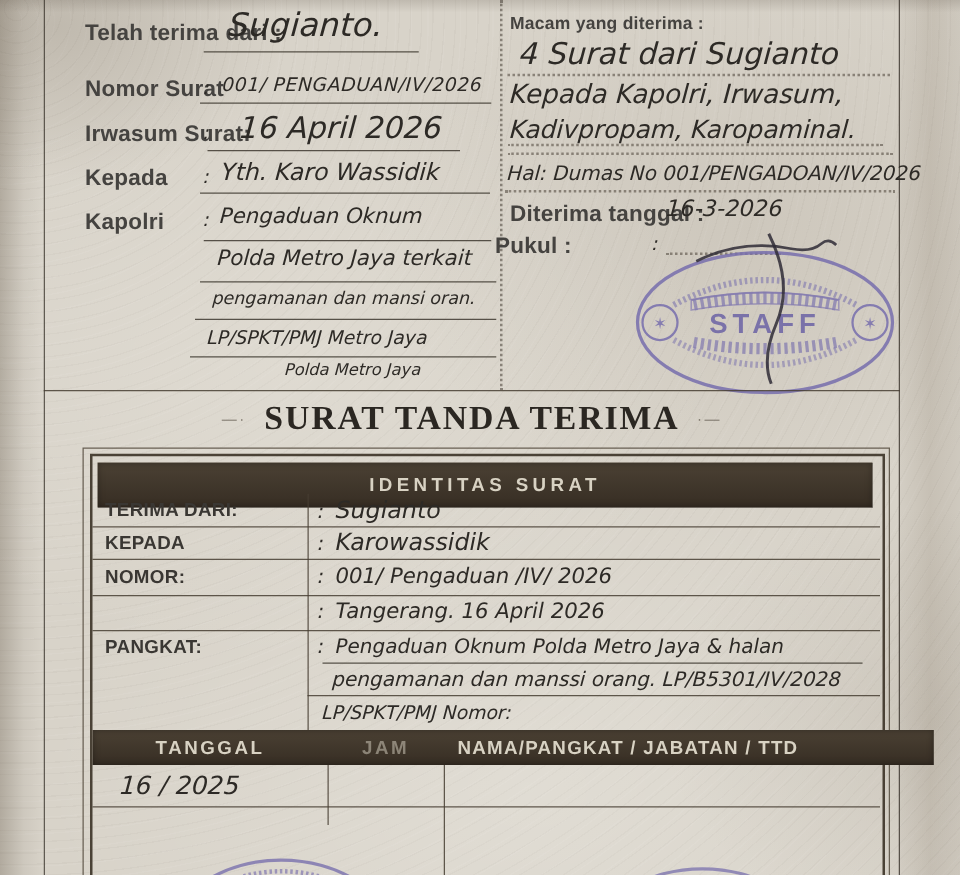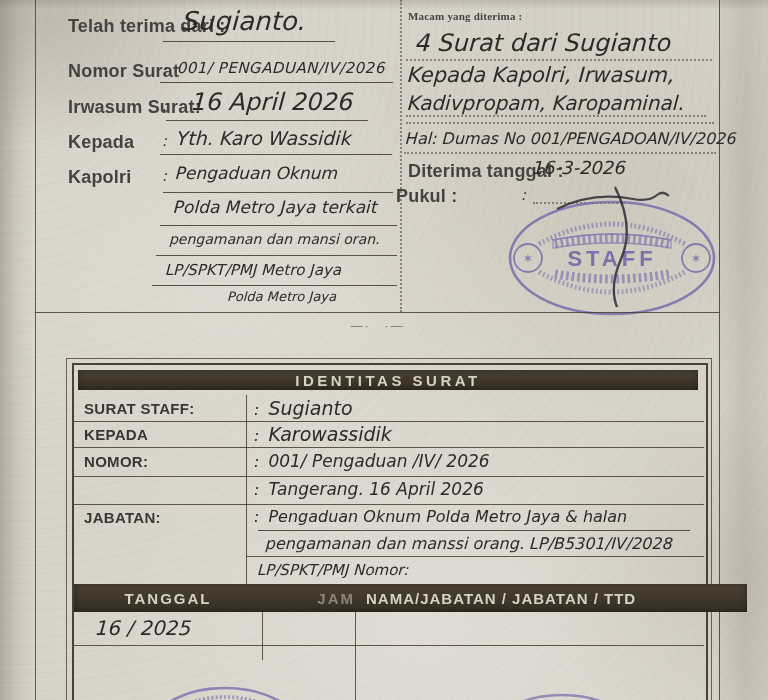--- a/index.html
+++ b/index.html
@@ -83,21 +83,21 @@
   <div class="abs hw" style="left:176px;top:163px;font-size:17px;">Pengaduan Oknum</div>
   <div class="abs ul" style="left:163px;top:192px;width:230px;"></div>
   <div class="abs hw" style="left:174px;top:197px;font-size:17px;">Polda Metro Jaya terkait</div>
   <div class="abs ul" style="left:160px;top:225px;width:237px;"></div>
   <div class="abs hw" style="left:170px;top:231px;font-size:14px;">pengamanan dan mansi oran.</div>
   <div class="abs ul" style="left:156px;top:255px;width:241px;"></div>
   <div class="abs hw" style="left:166px;top:261px;font-size:15px;">LP/SPKT/PMJ Metro Jaya</div>
   <div class="abs ul" style="left:152px;top:285px;width:245px;"></div>
   <div class="abs hw" style="left:228px;top:289px;font-size:13px;">Polda Metro Jaya</div>
 
-  <div class="abs pl" style="left:408px;top:10px;font-size:11px;font-family:Liberation Serif, serif;">Macam yang diterima :</div>
+  <div class="abs pl" style="left:408px;top:10px;font-size:14px;">Macam yang diterima :</div>
   <div class="abs hw" style="left:416px;top:29px;font-size:24px;">4 Surat dari Sugianto</div>
   <div class="abs dot" style="left:406px;top:59px;width:306px;"></div>
   <div class="abs hw" style="left:408px;top:63px;font-size:21px;">Kepada Kapolri, Irwasum,</div>
   <div class="abs hw" style="left:408px;top:91px;font-size:20px;">Kadivpropam, Karopaminal.</div>
   <div class="abs dot" style="left:406px;top:115px;width:300px;"></div>
   <div class="abs dot" style="left:406px;top:122px;width:308px;"></div>
   <div class="abs hw" style="left:406px;top:129px;font-size:16px;">Hal:  Dumas  No 001/PENGADOAN/IV/2026</div>
   <div class="abs dot" style="left:404px;top:152px;width:312px;"></div>
 
   <div class="abs pl" style="left:408px;top:161px;">Diterima tanggal :</div>
@@ -122,68 +122,69 @@
   </svg>
 
   <svg class="abs" style="left:545px;top:175px;" width="145" height="140" viewBox="0 0 145 140">
     <path d="M12 34 Q48 16 88 24 Q104 27 112 20 Q118 15 124 21" fill="none" stroke="#2f2b36" stroke-width="2.2" opacity=".85"></path>
     <path d="M70 12 Q90 52 76 84 Q64 112 72 132" fill="none" stroke="#2f2b36" stroke-width="2.4" opacity=".85"></path>
   </svg>
 
   <div class="abs rule-title hline"></div>
   <div class="abs title-row">
     <span class="title-mark">—·</span>
+    <span class="title-text">SURAT TANDA TERIMA</span>
     <span class="title-mark">·—</span>
   </div>
 
   <div class="abs tbl-outer"></div>
   <div class="abs tbl-inner"></div>
 
-  <div class="abs bar" style="left:78px;top:370px;width:620px;height:20px;display:flex;align-items:center;justify-content:center;">
+  <div class="abs bar" style="left:78px;top:370px;width:620px;height:36px;display:flex;align-items:center;justify-content:center;">
     <span class="bar-text">IDENTITAS SURAT</span>
   </div>
 
   <div class="abs hline" style="left:74px;top:421px;width:630px;"></div>
   <div class="abs hline" style="left:74px;top:447px;width:630px;"></div>
   <div class="abs hline" style="left:74px;top:476px;width:630px;"></div>
   <div class="abs hline" style="left:74px;top:504px;width:630px;"></div>
   <div class="abs vline" style="left:246px;top:395px;height:189px;"></div>
 
-  <div class="abs rowlab" style="left:84px;top:400px;">SURAT STAFF:</div>
+  <div class="abs rowlab" style="left:84px;top:400px;">TERIMA DARI:</div>
   <div class="abs" style="left:254px;top:397px;">
     <span class="colon">:</span><span class="hw" style="font-size:19px;">Sugianto</span>
   </div>
 
   <div class="abs rowlab" style="left:84px;top:426px;">KEPADA</div>
   <div class="abs" style="left:254px;top:423px;">
     <span class="colon">:</span><span class="hw" style="font-size:19px;">Karowassidik</span>
   </div>
 
   <div class="abs rowlab" style="left:84px;top:453px;">NOMOR:</div>
   <div class="abs" style="left:254px;top:451px;">
     <span class="colon">:</span><span class="hw" style="font-size:17px;">001/ Pengaduan /IV/ 2026</span>
   </div>
 
   <div class="abs" style="left:254px;top:479px;">
     <span class="colon">:</span><span class="hw" style="font-size:17px;">Tangerang. 16 April 2026</span>
   </div>
 
-  <div class="abs rowlab" style="left:84px;top:509px;">JABATAN:</div>
+  <div class="abs rowlab" style="left:84px;top:509px;">PANGKAT:</div>
   <div class="abs" style="left:254px;top:507px;">
     <span class="colon">:</span><span class="hw" style="font-size:16px;">Pengaduan Oknum Polda Metro Jaya &amp; halan</span>
   </div>
   <div class="abs ul" style="left:258px;top:530px;width:432px;"></div>
   <div class="abs hw" style="left:266px;top:534px;font-size:16px;">pengamanan dan manssi orang.  LP/B5301/IV/2028</div>
   <div class="abs hline" style="left:246px;top:556px;width:458px;"></div>
   <div class="abs hw" style="left:258px;top:561px;font-size:15px;">LP/SPKT/PMJ Nomor:</div>
 
   <div class="abs bar" style="left:74px;top:584px;width:630px;height:28px;padding-left:43px;">
     <div class="abs bar-text" style="left:0;top:6px;width:188px;text-align:center;letter-spacing:2px;">TANGGAL</div>
-    <div class="abs bar-text" style="left:188px;top:6px;width:93px;text-align:right;letter-spacing:2px;opacity:.5;color:#b3a astuces;">JAM</div>
-    <div class="abs bar-text" style="left:292px;top:6px;letter-spacing:1px;">NAMA/JABATAN / JABATAN / TTD</div>
+    <div class="abs bar-text" style="left:188px;top:6px;width:93px;text-align:center;letter-spacing:2px;opacity:.5;color:#b3a astuces;">JAM</div>
+    <div class="abs bar-text" style="left:292px;top:6px;letter-spacing:1px;">NAMA/PANGKAT / JABATAN / TTD</div>
   </div>
 
   <div class="abs vline" style="left:262px;top:612px;height:48px;"></div>
   <div class="abs vline" style="left:355px;top:612px;height:88px;"></div>
   <div class="abs hline" style="left:74px;top:645px;width:630px;"></div>
   <div class="abs hw" style="left:96px;top:616px;font-size:20px;">16 / 2025</div>
 
   <svg class="abs" style="left:130px;top:684px;opacity:.8;" width="190" height="16" viewBox="0 0 190 16">
     <ellipse cx="95" cy="66" rx="88" ry="62" fill="none" stroke="#7a71ae" stroke-width="2.6"></ellipse>
     <ellipse cx="95" cy="68" rx="80" ry="55" fill="none" stroke="#7a71ae" stroke-width="3.6" stroke-dasharray="2 2.2" opacity=".8"></ellipse>

